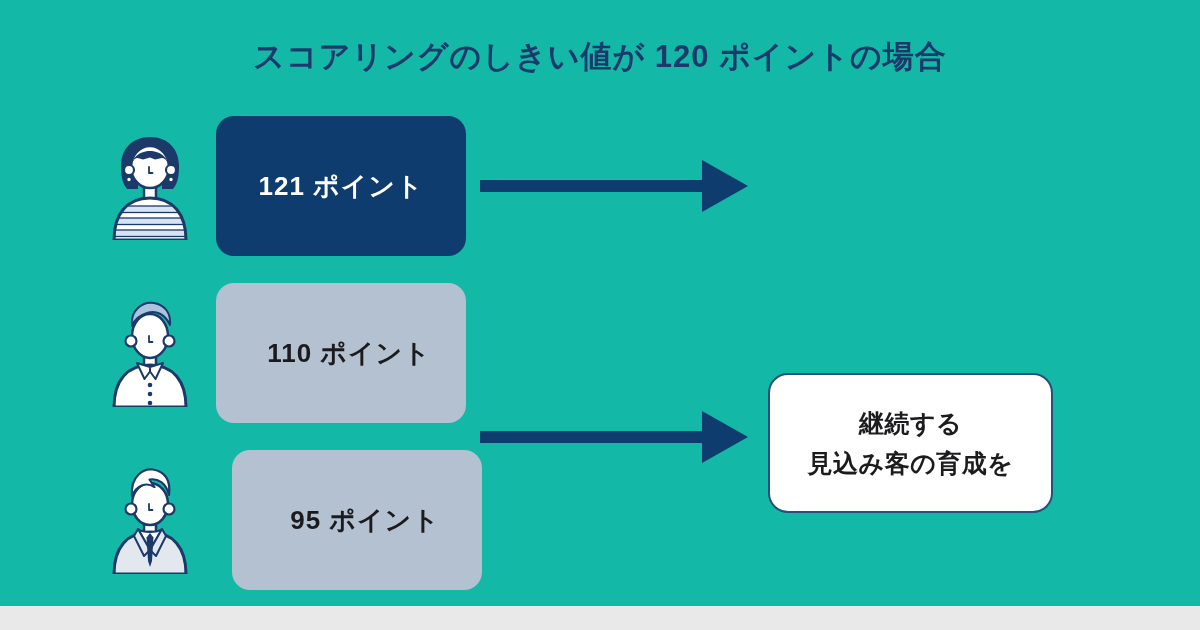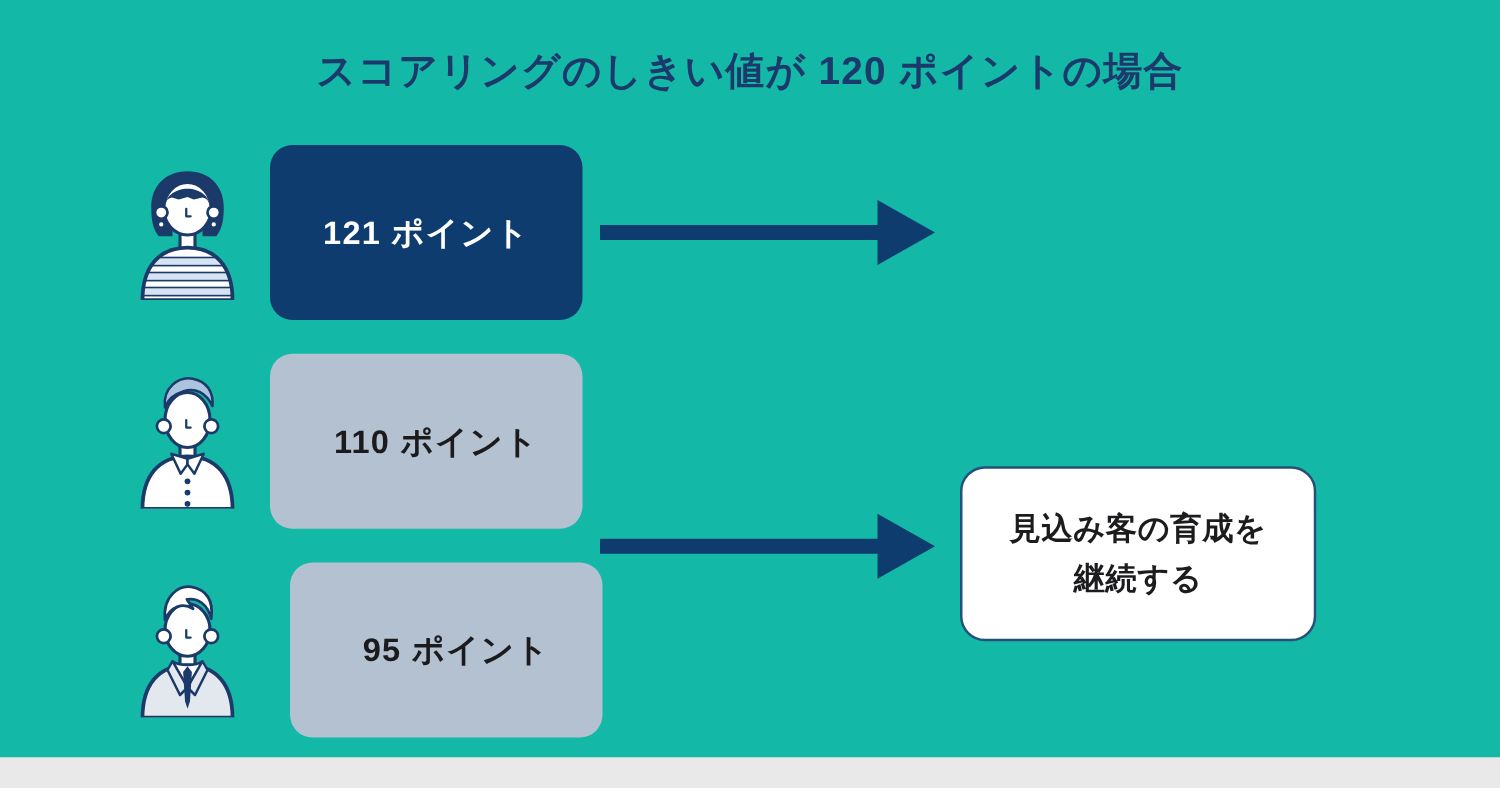--- a/index.html
+++ b/index.html
@@ -151,22 +151,22 @@
   <div class="points-box light points-2">
     <span>110 ポイント</span>
   </div>
 
   <svg class="arrow arrow-2" viewBox="0 0 268 58" aria-hidden="true">
     <rect x="0" y="23" width="226" height="12" fill="#0e3c6e"></rect>
     <polygon points="222,3 268,29 222,55" fill="#0e3c6e"></polygon>
   </svg>
 
   <div class="outcome-box outcome-2">
+    <div>継続する</div>
     <div>見込み客の育成を</div>
-    <div>継続する</div>
   </div>
 
   <div class="avatar avatar-3">
     <svg viewBox="0 0 92 108" aria-hidden="true">
       <path d="M40 52 L40 68 L52 68 L52 52 Z" fill="#fff" stroke="#1b3a6a" stroke-width="2.5"></path>
       <ellipse cx="46" cy="38" rx="18" ry="21" fill="#fff" stroke="#1b3a6a" stroke-width="2.5"></ellipse>
       <path d="M28 30 C26 10 40 2 49 3.5 C60 5.5 67 13 65 29 C62 17 54 12 45.5 13.5 L50.5 21 C42 15.5 32.5 19.5 28 30 Z" fill="#fff" stroke="#1b3a6a" stroke-width="2.2" stroke-linejoin="round"></path>
       <circle cx="27" cy="43" r="5.5" fill="#fff" stroke="#1b3a6a" stroke-width="2.2"></circle>
       <circle cx="65" cy="43" r="5.5" fill="#fff" stroke="#1b3a6a" stroke-width="2.2"></circle>
       <path d="M45 38 L45 44 L48.5 44" fill="none" stroke="#1b3a6a" stroke-width="1.8" stroke-linecap="round" stroke-linejoin="round"></path>

